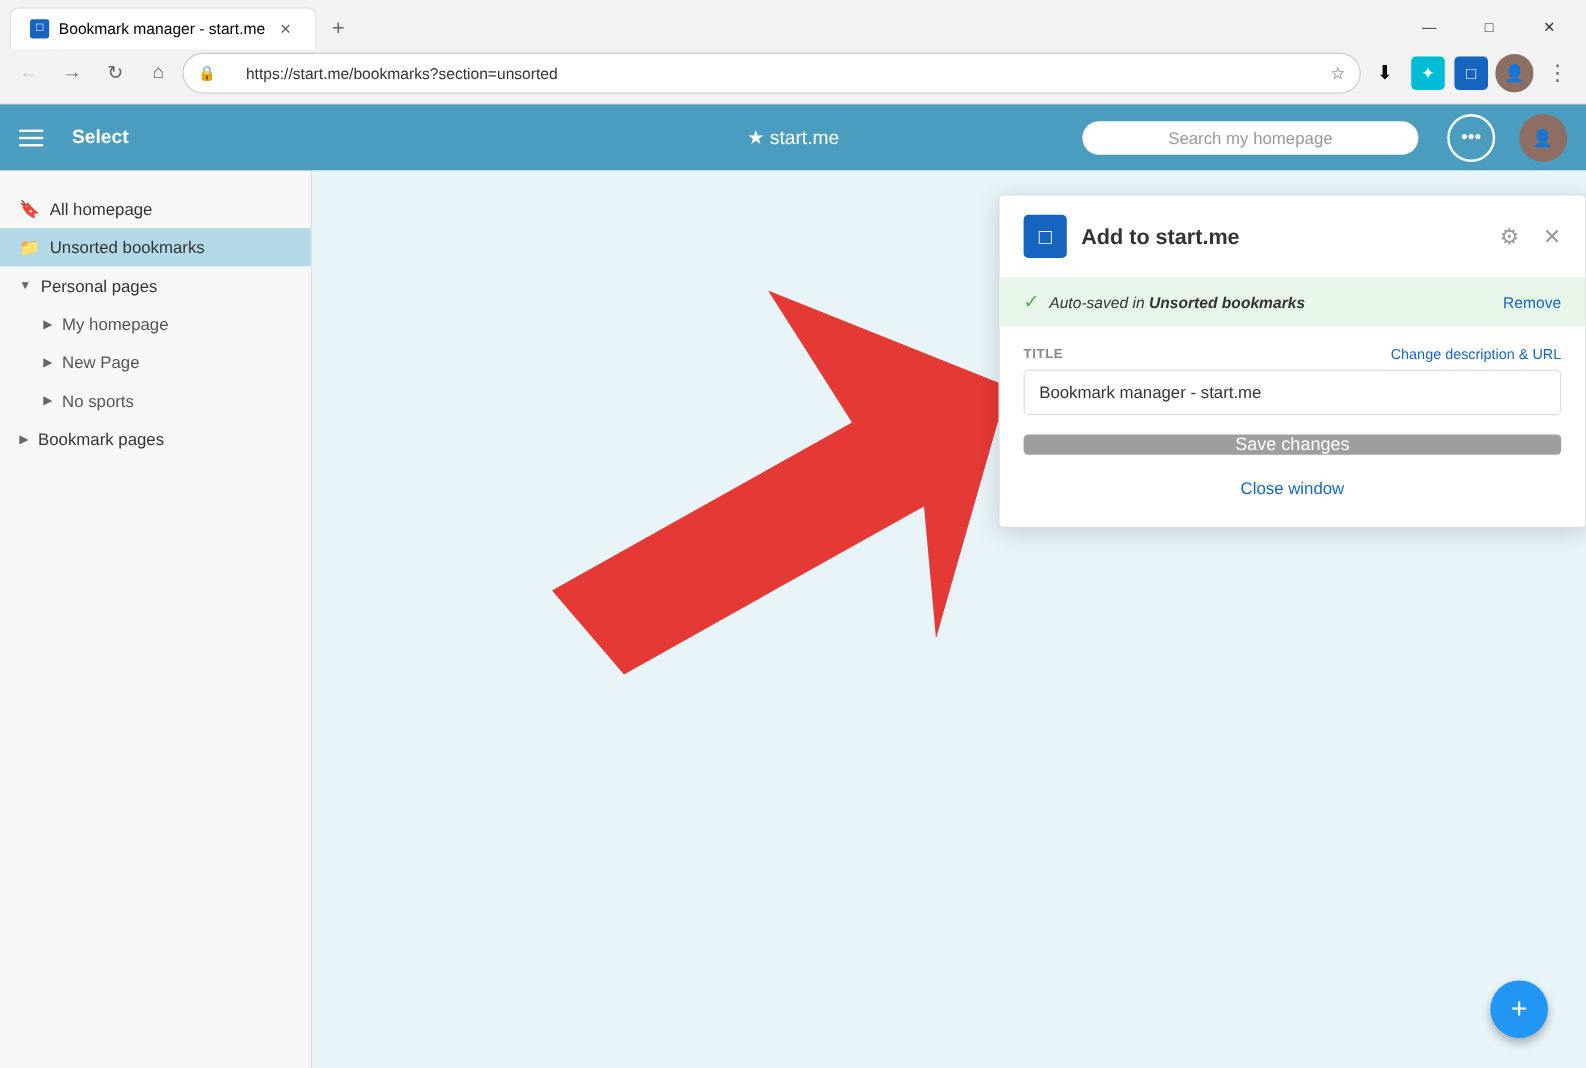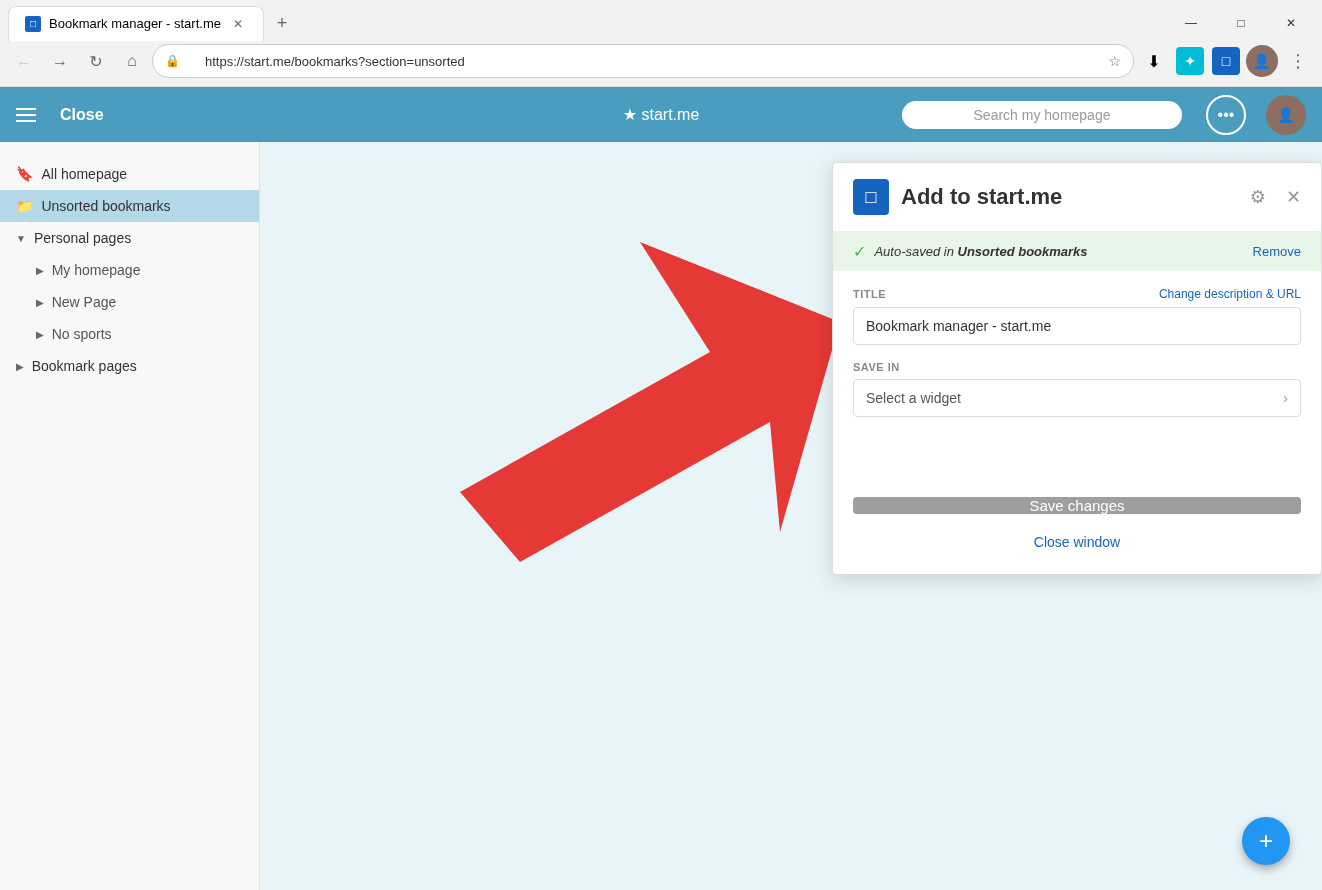--- a/index.html
+++ b/index.html
@@ -257,21 +257,21 @@
       gap:12px;
     }
     .dialog-logo {
       width:36px;height:36px;
       background:#1565c0;
       border-radius:4px;
       display:flex;align-items:center;justify-content:center;
       color:white;font-size:18px;flex-shrink:0;
     }
     .dialog-title {
-      font-size:22px;
+      font-size:18px;
       font-weight:bold;
       color:#333;
       flex:1;
     }
     .dialog-gear {
       font-size:18px;color:#999;cursor:pointer;margin-left:auto;
     }
     .dialog-close {
       font-size:18px;color:#999;cursor:pointer;margin-left:8px;
     }
@@ -448,21 +448,21 @@
 </div>
 
 <div class="app-container">
 
   <div class="top-nav" style="position:relative;">
     <div class="hamburger">
       <span></span>
       <span></span>
       <span></span>
     </div>
-    <span class="pages-label">Close</span>
+    <span class="pages-label">Select</span>
     <div class="startme-logo">
       <span>★ start.me</span>
     </div>
     <div class="search-bar-nav">
       <span>Search my homepage</span>
     </div>
     <div style="width:40px;height:40px;border-radius:50%;background:#4a9dbf;border:2px solid white;margin-left:8px;display:flex;align-items:center;justify-content:center;">
       <span style="color:white;font-size:16px;">•••</span>
     </div>
     <div style="width:40px;height:40px;border-radius:50%;overflow:hidden;margin-left:4px;">
@@ -530,25 +530,20 @@
           <a class="remove-btn">Remove</a>
         </div>
 
         <div class="dialog-body">
           <div class="field-row">
             <span class="field-label">TITLE</span>
             <span class="field-link">Change description &amp; URL</span>
           </div>
           <input class="text-input" type="text" value="Bookmark manager - start.me" style="">
 
-          <div class="save-in-label">SAVE IN</div>
-          <div class="widget-select">
-            <span class="widget-select-text">Select a widget</span>
-            <span class="chevron-right">›</span>
-          </div>
 
           <button class="save-btn">Save changes</button>
           <button class="close-window-btn">Close window</button>
         </div>
       </div>
 
       <div class="fab">
         <span>+</span>
       </div>
     </div>

